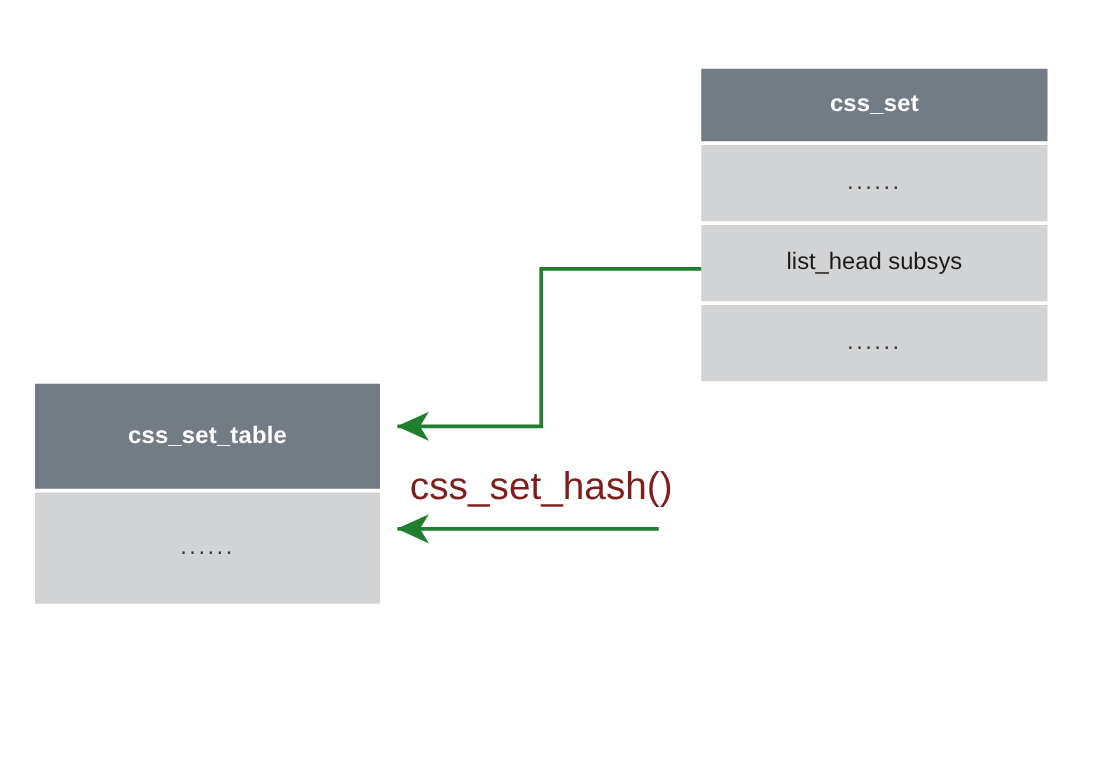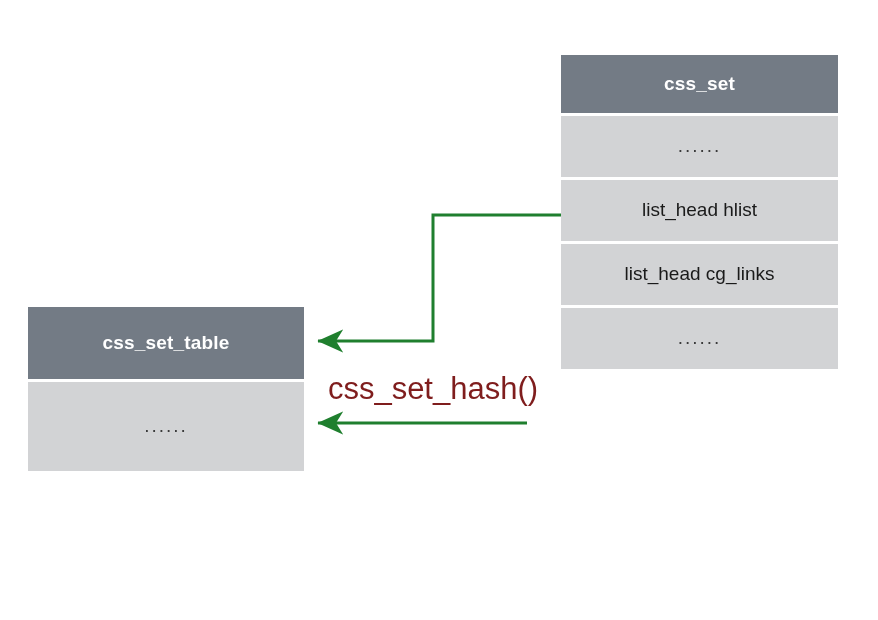--- a/index.html
+++ b/index.html
@@ -71,21 +71,21 @@
     font-size: 19px;
   }
 
   
   #css-set-table {
     left: 28px;
     top: 307px;
     width: 276px;
   }
   #css-set-table .hdr {
-    height: 72px;
+    height: 84px;
     font-size: 19px;
   }
   #css-set-table .cell {
     height: 89px;
     font-size: 19px;
   }
 
   
   .arrows {
     position: absolute;
@@ -113,23 +113,22 @@
 <body>
 
 <div class="canvas">
 
   <div class="struct" id="css-set">
     <div class="hdr">css_set</div>
 
     <div class="cell dots">......</div>
 
 
-    <div class="cell">list_head hlist</div>
+    <div class="cell">list_head subsys</div>
 
-    <div class="cell">list_head cg_links</div>
 
 
     <div class="cell dots">......</div>
   </div>
 
   <div class="struct" id="css-set-table">
     <div class="hdr">css_set_table</div>
 
     <div class="cell dots">......</div>
   </div>

